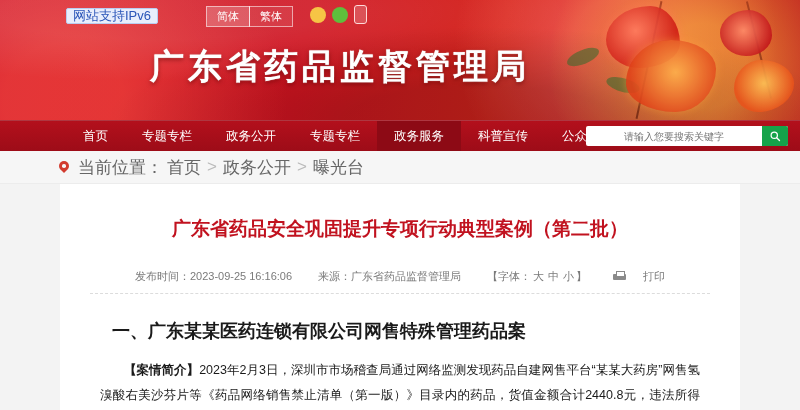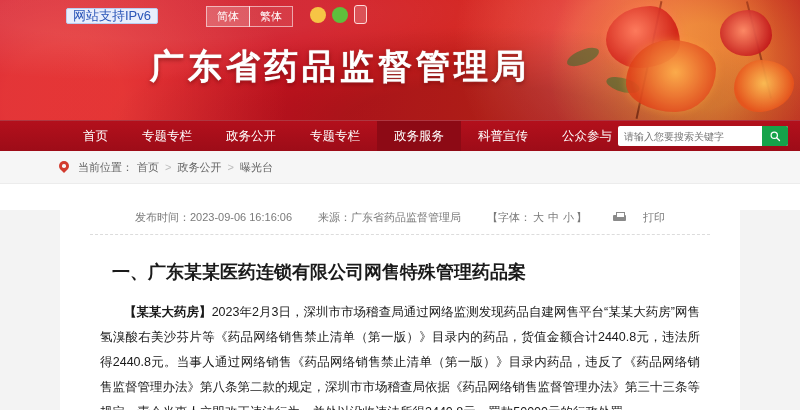--- a/index.html
+++ b/index.html
@@ -75,36 +75,36 @@
     height:30px;width:800px;background:linear-gradient(#b3101c,#9d0c18);
     display:flex;align-items:center;position:relative;
     border-top:1px solid rgba(255,255,255,.18);
   }
   .nav-items{display:flex;align-items:center;margin-left:66px;gap:0;}
   .nav-item{
     color:#fff;font-size:12.5px;padding:0 17px;line-height:30px;height:30px;cursor:pointer;white-space:nowrap;
   }
   .nav-item.active{background:#8d0a15;}
   .search{
-    position:absolute;right:12px;top:5px;width:170px;height:20px;background:#fff;border-radius:2px;display:flex;align-items:center;
+    position:absolute;right:12px;top:5px;width:170px;height:20px;background:#fff;border-radius:2px;display:flex;align-items:center;padding-left:32px;
   }
   .search input{
     border:0;outline:0;flex:1;font-size:10px;color:#333;padding:0 6px;height:18px;background:transparent;
     font-family:"Liberation Sans",sans-serif;
   }
   .search .sbtn{
     width:26px;height:20px;background:#16a34a;border-radius:0 2px 2px 0;display:flex;align-items:center;justify-content:center;cursor:pointer;
   }
   .search .sbtn svg{display:block;}
 
   
   .crumbbar{
     height:32px;background:#f6f6f6;border-bottom:1px solid #ececec;display:flex;align-items:center;
   }
-  .crumb{margin-left:58px;font-size:11px;color:#666;display:flex;align-items:center;gap:4px;}
+  .crumb{margin-left:58px;font-size:17px;color:#666;display:flex;align-items:center;gap:4px;}
   .pin{width:12px;height:12px;position:relative;display:inline-block;margin-right:4px;}
   .pin:before{content:"";position:absolute;left:1px;top:0;width:10px;height:10px;border-radius:50% 50% 50% 0;background:#d23b2e;transform:rotate(-45deg);}
   .pin:after{content:"";position:absolute;left:4.2px;top:3.2px;width:3.6px;height:3.6px;border-radius:50%;background:#f6f6f6;}
   .crumb a{color:#666;text-decoration:none;}
   .crumb .sep{color:#bbb;margin:0 2px;}
 
   
   .body-wrap{background:#f3f3f3;height:279px;padding-top:0;}
   .card{
     width:680px;margin:0 auto;background:#fff;min-height:279px;padding:0 0 4px 0;
@@ -194,34 +194,35 @@
       <span class="sep">&gt;</span>
       <a href="#">政务公开</a>
       <span class="sep">&gt;</span>
       <a href="#">曝光台</a>
     </div>
   </div>
 
   <div class="body-wrap">
     <div class="card">
 
+      <div class="art-title">广东省药品安全巩固提升专项行动典型案例（第二批）</div>
 
       <div class="meta">
-        <span><span>发布时间：</span><span>2023-09-06 16:16:06</span></span>
+        <span><span>发布时间：</span><span>2023-09-25 16:16:06</span></span>
         <span><span>来源：</span><span>广东省药品监督管理局</span></span>
         <span class="fsz">
           <b>【字体：</b><span>大</span><span>中</span><span>小</span><b>】</b>
         </span>
         <span class="print">
           <span class="printer"></span>
           <span>打印</span>
         </span>
       </div>
 
       <div class="art-body">
         <div class="sec-head">一、广东某某医药连锁有限公司网售特殊管理药品案</div>
-        <div class="para"><b>【某某大药房】</b><span>2023年2月3日，深圳市市场稽查局通过网络监测发现药品自建网售平台“某某大药房”网售氢溴酸右美沙芬片等《药品网络销售禁止清单（第一版）》目录内的药品，货值金额合计2440.8元，违法所得2440.8元。当事人通过网络销售《药品网络销售禁止清单（第一版）》目录内药品，违反了《药品网络销售监督管理办法》第八条第二款的规定，深圳市市场稽查局依据《药品网络销售监督管理办法》第三十三条等规定，责令当事人立即改正违法行为，并处以没收违法所得2440.8元、罚款50000元的行政处罚。</span></div>
+        <div class="para"><b>【案情简介】</b><span>2023年2月3日，深圳市市场稽查局通过网络监测发现药品自建网售平台“某某大药房”网售氢溴酸右美沙芬片等《药品网络销售禁止清单（第一版）》目录内的药品，货值金额合计2440.8元，违法所得2440.8元。当事人通过网络销售《药品网络销售禁止清单（第一版）》目录内药品，违反了《药品网络销售监督管理办法》第八条第二款的规定，深圳市市场稽查局依据《药品网络销售监督管理办法》第三十三条等规定，责令当事人立即改正违法行为，并处以没收违法所得2440.8元、罚款50000元的行政处罚。</span></div>
       </div>
 
     </div>
   </div>
 
 </div>
 
 </body></html>

